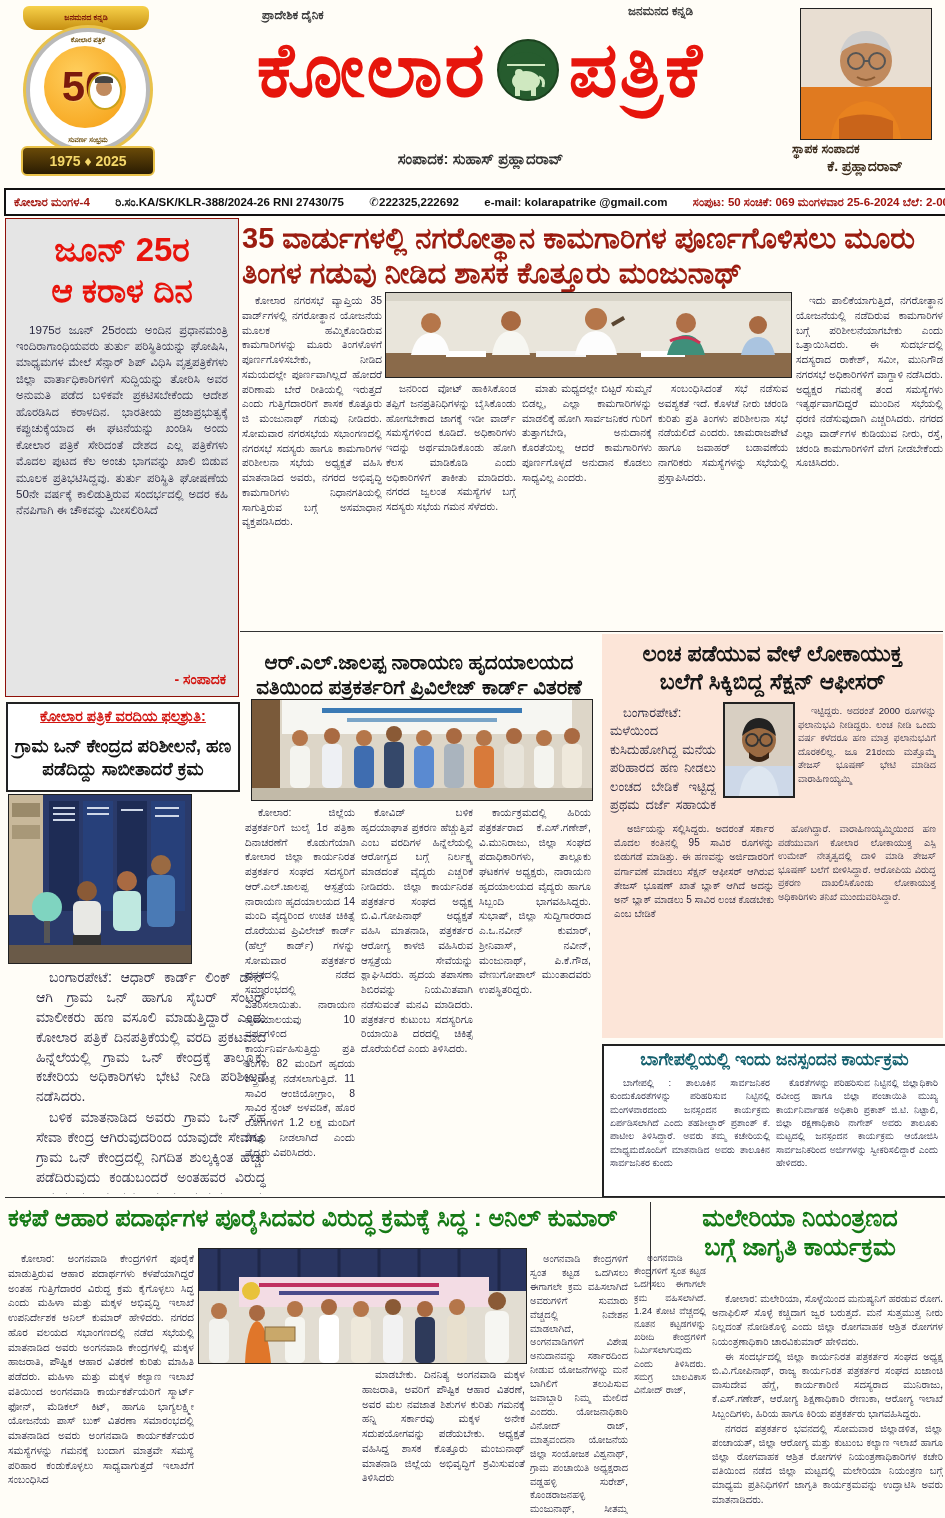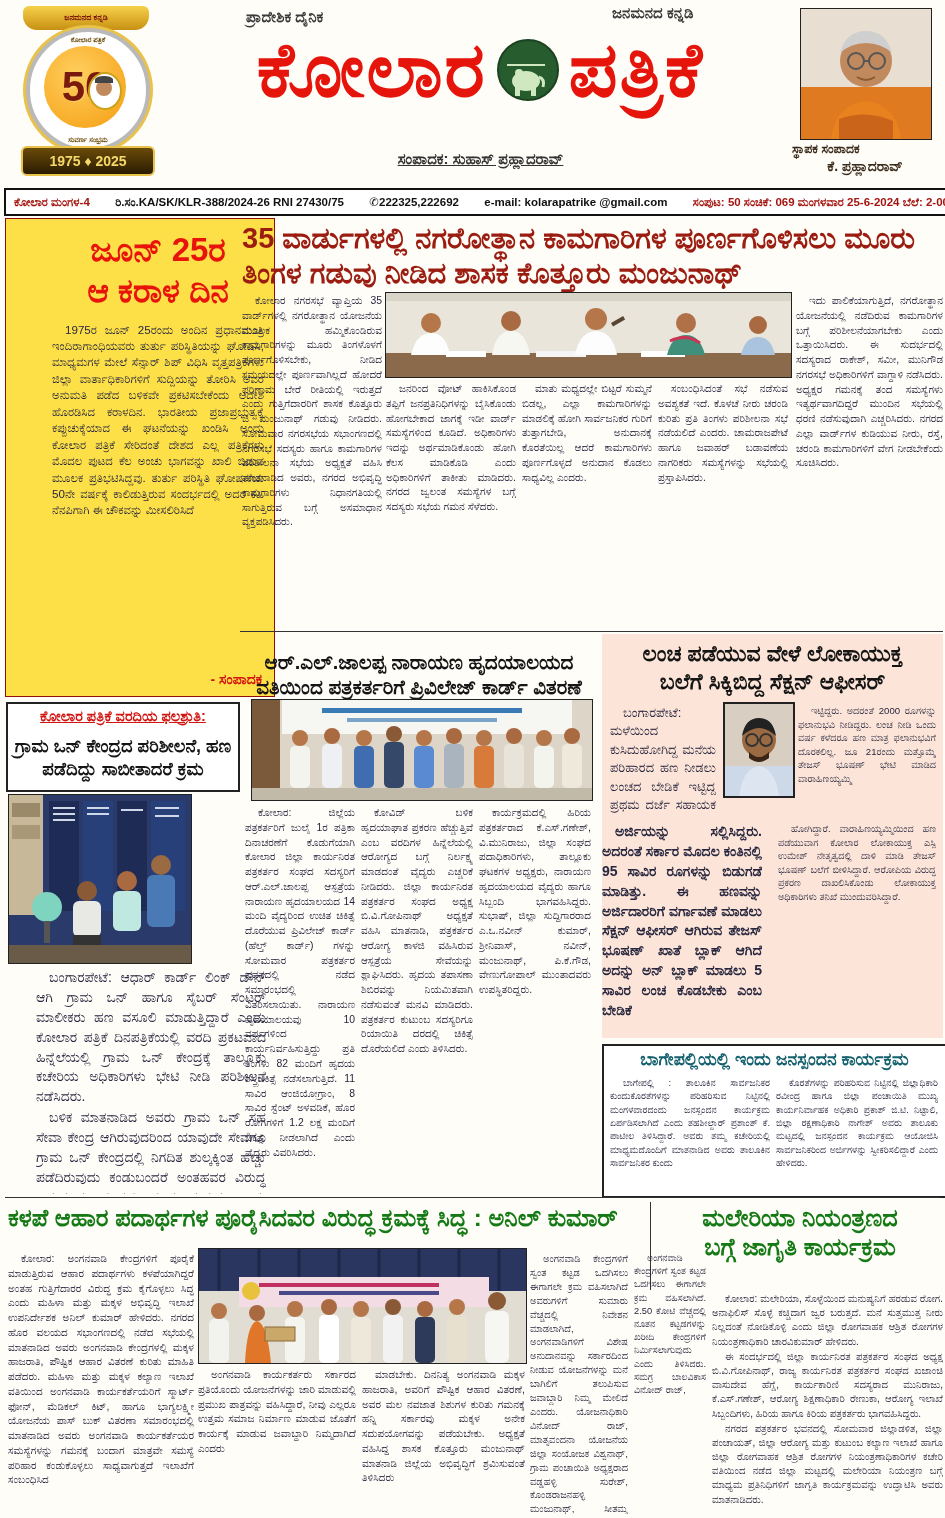--- a/index.html
+++ b/index.html
@@ -3,26 +3,26 @@
 <meta charset="utf-8">
 <style>
   html,body{margin:0;padding:0;background:#9a9a9a;}
   .page{position:relative;width:945px;height:1518px;margin:0 auto;background:#fffdf7;
         font-family:"Liberation Sans","DejaVu Sans",sans-serif;overflow:hidden;color:#222;}
   .abs{position:absolute;}
   .btxt{font-size:10.4px;line-height:1.42;text-align:justify;color:#27263f;overflow:hidden;}
   .btxt p{margin:0 0 1px 0;text-indent:13px;overflow-wrap:break-word;}
   .rule{background:#333;}
   
-  .tagline{font-weight:bold;color:#3a3a3a;font-size:15px;}
+  .tagline{font-weight:bold;color:#3a3a3a;font-size:12px;margin-left:16px;}
   .masthead-title{display:flex;align-items:center;gap:10px;font-weight:bold;
         color:#e6150c;font-size:76px;line-height:1;letter-spacing:2px;white-space:nowrap;}
   .emblem{width:58px;height:58px;border-radius:50%;background:#265c2e;display:inline-block;
         flex:0 0 auto;position:relative;overflow:hidden;border:2px solid #1c421f;}
-  .editor-line{font-weight:bold;font-size:15px;color:#333;text-decoration:underline;}
+  .editor-line{font-weight:bold;font-size:15px;color:#333;}
   .founder-label{font-weight:bold;font-size:12.5px;color:#3a2a1a;}
   .founder-name{font-weight:bold;font-size:14px;color:#3a2a1a;text-align:center;}
   
   .logo{width:142px;height:176px;}
   .logo .ribbon{position:absolute;left:8px;top:0;width:126px;height:24px;
         background:linear-gradient(#f7d14a,#c79012);border-radius:6px 6px 14px 14px;
         display:flex;align-items:center;justify-content:center;font-size:8px;font-weight:bold;color:#7a1208;}
   .logo .ring{position:absolute;left:11px;top:22px;width:116px;height:116px;border-radius:50%;
         background:#fff;border:4px solid #b9b9b9;box-shadow:0 0 0 3px #e9c24a;}
   .logo .inner{position:absolute;left:14px;top:14px;width:82px;height:82px;border-radius:50%;
@@ -34,21 +34,21 @@
   .logo .years{position:absolute;left:6px;top:140px;width:130px;height:26px;
         background:linear-gradient(#6a4a08,#2a1c02);border:2px solid #e9c24a;border-radius:6px;
         display:flex;align-items:center;justify-content:center;color:#f5d86a;font-weight:bold;font-size:14px;}
   
   .infobar{left:4px;top:188px;width:935px;height:24px;border:2px solid #111;background:#fff;
         display:flex;align-items:center;justify-content:space-between;padding:0 8px;box-sizing:content-box;
         font-size:11.5px;font-weight:bold;white-space:nowrap;}
   .infobar .red{color:#a3150f;}
   .infobar .blk{color:#111;}
   
-  .ed-box{left:5px;top:218px;width:232px;height:477px;border:1px solid #8f1008;background:#fde047;padding-left:36px;}
+  .ed-box{left:5px;top:218px;width:232px;height:477px;border:1px solid #8f1008;background:#e5e5e5;}
   .ed-head{color:#e8140c;font-weight:bold;font-size:33px;text-align:center;line-height:1.25;margin-top:10px;}
   .main-head{left:242px;top:221px;width:701px;font-size:29px;font-weight:bold;color:#9b1c10;line-height:1.22;text-align:left;}
   .sub-head{font-weight:bold;color:#151515;text-align:center;line-height:1.25;}
   .green-head{font-weight:bold;color:#157a15;line-height:1.2;}
   .teal-head{font-weight:bold;color:#14606e;text-align:center;}
   .kicker{color:#d21510;font-weight:bold;text-decoration:underline;text-align:center;font-size:14.5px;margin-top:4px;}
   .photo{border:1px solid #222;background:#ddd;overflow:hidden;}
   .sig{color:#d21510;font-weight:bold;font-size:14px;text-align:right;}
   .pinkbox{left:602px;top:634px;width:341px;height:404px;background:#fce5d8;}
   .bagebox{left:602px;top:1044px;width:341px;height:150px;border:2px solid #222;background:#fff;}
@@ -248,21 +248,21 @@
         <path d="M33 36 h2" stroke="#333" stroke-width="1.8"></path>
         <path d="M24 48 Q34 58 44 48 L44 54 Q34 62 24 54 Z" fill="#3a2414"></path>
       </svg>
     </div>
     <div class="abs btxt" style="left:8px;top:70px;width:106px;height:112px;font-size:13px;">
       <p>ಬಂಗಾರಪೇಟೆ: ಮಳೆಯಿಂದ ಕುಸಿದುಹೋಗಿದ್ದ ಮನೆಯ ಪರಿಹಾರದ ಹಣ ನೀಡಲು ಲಂಚದ ಬೇಡಿಕೆ ಇಟ್ಟಿದ್ದ ಪ್ರಥಮ ದರ್ಜೆ ಸಹಾಯಕ ತೇಜಸ್ ಭೂಷಣ್ ಲಂಚ ಪಡೆಯುವ ವೇಳೆ ಲೋಕಾಯುಕ್ತ ಅಧಿಕಾರಿಗಳ ಬಲೆಗೆ ಸಿಕ್ಕಿ ಬಿದ್ದಿದ್ದಾರೆ.</p>
     </div>
     <div class="abs btxt" style="left:196px;top:70px;width:138px;height:112px;font-size:9.6px;">
       <p>ಇಟ್ಟಿದ್ದರು. ಅದರಂತೆ 2000 ರೂಗಳನ್ನು ಫಲಾನುಭವಿ ನೀಡಿದ್ದರು. ಲಂಚ ನೀಡಿ ಒಂದು ವರ್ಷ ಕಳೆದರೂ ಹಣ ಮಾತ್ರ ಫಲಾನುಭವಿಗೆ ದೊರಕಲಿಲ್ಲ. ಜೂ 21ರಂದು ಮತ್ತೊಮ್ಮೆ ತೇಜಸ್ ಭೂಷಣ್ ಭೇಟಿ ಮಾಡಿದ ವಾರಾಹಿಣಯ್ಯಮ್ಮಿ</p>
     </div>
-    <div class="abs btxt" style="left:0;top:188px;width:160px;height:208px;font-size:14px;font-weight:bold;">
+    <div class="abs btxt" style="left:12px;top:188px;width:160px;height:208px;font-size:10px;">
       <p>ಅರ್ಜಿಯನ್ನು ಸಲ್ಲಿಸಿದ್ದರು. ಅದರಂತೆ ಸರ್ಕಾರ ಮೊದಲ ಕಂತಿನಲ್ಲಿ 95 ಸಾವಿರ ರೂಗಳನ್ನು ಬಿಡುಗಡೆ ಮಾಡಿತ್ತು. ಈ ಹಣವನ್ನು ಅರ್ಜಿದಾರರಿಗೆ ವರ್ಗಾವಣೆ ಮಾಡಲು ಸೆಕ್ಷನ್ ಆಫೀಸರ್ ಆಗಿರುವ ತೇಜಸ್ ಭೂಷಣ್ ಖಾತೆ ಬ್ಲಾಕ್ ಆಗಿದೆ ಅದನ್ನು ಅನ್ ಬ್ಲಾಕ್ ಮಾಡಲು 5 ಸಾವಿರ ಲಂಚ ಕೊಡಬೇಕು ಎಂಬ ಬೇಡಿಕೆ</p>
     </div>
     <div class="abs btxt" style="left:176px;top:188px;width:158px;height:208px;font-size:9.6px;">
       <p>ಹೋಗಿದ್ದಾರೆ. ವಾರಾಹಿಣಯ್ಯಮ್ಮಿಯಿಂದ ಹಣ ಪಡೆಯುವಾಗ ಕೋಲಾರ ಲೋಕಾಯುಕ್ತ ಎಸ್ಪಿ ಉಮೇಶ್ ನೇತೃತ್ವದಲ್ಲಿ ದಾಳಿ ಮಾಡಿ ತೇಜಸ್ ಭೂಷಣ್ ಬಲೆಗೆ ಬೀಳಿಸಿದ್ದಾರೆ. ಆರೋಪಿಯ ವಿರುದ್ಧ ಪ್ರಕರಣ ದಾಖಲಿಸಿಕೊಂಡು ಲೋಕಾಯುಕ್ತ ಅಧಿಕಾರಿಗಳು ತನಿಖೆ ಮುಂದುವರಿಸಿದ್ದಾರೆ.</p>
     </div>
   </div>
 
   <div class="abs" style="left:6px;top:702px;width:230px;height:86px;border:2px solid #222;background:#fff;">
     <div class="kicker">ಕೋಲಾರ ಪತ್ರಿಕೆ ವರದಿಯ ಫಲಶ್ರುತಿ:</div>
     <div class="sub-head" style="font-size:18px;margin-top:10px;">ಗ್ರಾಮ ಒನ್ ಕೇಂದ್ರದ ಪರಿಶೀಲನೆ, ಹಣ ಪಡೆದಿದ್ದು ಸಾಬೀತಾದರೆ ಕ್ರಮ</div>
@@ -375,24 +375,21 @@
         <circle cx="298" cy="52" r="9" fill="#8a5a36"></circle>
           <rect x="286" y="62" width="24" height="52" rx="6" fill="#f6f6f2"></rect>
       </g>
     </svg>
   </div>
 
   <div class="abs btxt" style="left:530px;top:1252px;width:98px;height:262px;font-size:9.8px;">
     <p>ಅಂಗನವಾಡಿ ಕೇಂದ್ರಗಳಿಗೆ ಸ್ವಂತ ಕಟ್ಟಡ ಒದಗಿಸಲು ಈಗಾಗಲೇ ಕ್ರಮ ವಹಿಸಲಾಗಿದೆ ಅವರುಗಳಿಗೆ ಸುಮಾರು ವೆಚ್ಚದಲ್ಲಿ ನಿವೇಶನ ಮಾಡಲಾಗಿದೆ, ಅಂಗನವಾಡಿಗಳಿಗೆ ವಿಶೇಷ ಅನುದಾನವನ್ನು ಸರ್ಕಾರದಿಂದ ನೀಡುವ ಯೋಜನೆಗಳನ್ನು ಮನೆ ಬಾಗಿಲಿಗೆ ತಲುಪಿಸುವ ಜವಾಬ್ದಾರಿ ನಿಮ್ಮ ಮೇಲಿದೆ ಎಂದರು. ಯೋಜನಾಧಿಕಾರಿ ವಿನೋದ್ ರಾಜ್, ಮಾತೃವಂದನಾ ಯೋಜನೆಯ ಜಿಲ್ಲಾ ಸಂಯೋಜಕ ವಿಶ್ವನಾಥ್, ಗ್ರಾಮ ಪಂಚಾಯಿತಿ ಅಧ್ಯಕ್ಷರಾದ ವಡ್ಡಹಳ್ಳಿ ಸುರೇಶ್, ಕೊಂಡರಾಜನಹಳ್ಳಿ ಮಂಜುನಾಥ್, ಸೀತಮ್ಮ ಗೋಪಾಲಗೌಡ, ಮೈಲಾಂಡಹಳ್ಳಿ ಮುರಳಿ, ಮಕ್ಕನಹಳ್ಳಿ ಶ್ರೀನಿವಾಸ್, ಅಪ್ಸರ್, ರಾಜಕುಮಾರ್, ಖಾದ್ರಿಪುರ ಬಾಬು ಮುಂತಾದವರು ಇದ್ದರು</p>
   </div>
   <div class="abs btxt" style="left:634px;top:1252px;width:72px;height:262px;font-size:9.3px;">
-    <p>ಅಂಗನವಾಡಿ ಕೇಂದ್ರಗಳಿಗೆ ಸ್ವಂತ ಕಟ್ಟಡ ಒದಗಿಸಲು ಈಗಾಗಲೇ ಕ್ರಮ ವಹಿಸಲಾಗಿದೆ. 2.50 ಕೋಟಿ ವೆಚ್ಚದಲ್ಲಿ ನೂತನ ಕಟ್ಟಡಗಳನ್ನು ಖರೀದಿ ಕೇಂದ್ರಗಳಿಗೆ ನಿರ್ಮಿಸಲಾಗುವುದು ಎಂದು ತಿಳಿಸಿದರು. ಸಮಗ್ರ ಬಾಲವಿಕಾಸ ವಿನೋದ್ ರಾಜ್,</p>
-  </div>
-  <div class="abs btxt" style="left:198px;top:1368px;width:158px;height:146px;">
-    <p>ಅಂಗನವಾಡಿ ಕಾರ್ಯಕರ್ತರು ಸರ್ಕಾರದ ಪ್ರತಿಯೊಂದು ಯೋಜನೆಗಳನ್ನು ಜಾರಿ ಮಾಡುವಲ್ಲಿ ಪ್ರಮುಖ ಪಾತ್ರವನ್ನು ವಹಿಸಿದ್ದಾರೆ, ನೀವು ಎಲ್ಲರೂ ಉತ್ತಮ ಸಮಾಜ ನಿರ್ಮಾಣ ಮಾಡುವ ಜೊತೆಗೆ ಕಾರ್ಯಕ್ಕೆ ಮಾಡುವ ಜವಾಬ್ದಾರಿ ನಿಮ್ಮದಾಗಿದೆ ಎಂದರು</p>
+    <p>ಅಂಗನವಾಡಿ ಕೇಂದ್ರಗಳಿಗೆ ಸ್ವಂತ ಕಟ್ಟಡ ಒದಗಿಸಲು ಈಗಾಗಲೇ ಕ್ರಮ ವಹಿಸಲಾಗಿದೆ. 1.24 ಕೋಟಿ ವೆಚ್ಚದಲ್ಲಿ ನೂತನ ಕಟ್ಟಡಗಳನ್ನು ಖರೀದಿ ಕೇಂದ್ರಗಳಿಗೆ ನಿರ್ಮಿಸಲಾಗುವುದು ಎಂದು ತಿಳಿಸಿದರು. ಸಮಗ್ರ ಬಾಲವಿಕಾಸ ವಿನೋದ್ ರಾಜ್,</p>
   </div>
   <div class="abs btxt" style="left:362px;top:1368px;width:163px;height:146px;">
     <p>ಮಾಡಬೇಕು. ದಿನನಿತ್ಯ ಅಂಗನವಾಡಿ ಮಕ್ಕಳ ಹಾಜರಾತಿ, ಅವರಿಗೆ ಪೌಷ್ಟಿಕ ಆಹಾರ ವಿತರಣೆ, ಅವರ ಮಲ ನವಜಾತ ಶಿಶುಗಳ ಕುರಿತು ಗಮನಕ್ಕೆ ಹನ್ನಿ ಸರ್ಕಾರವು ಮಕ್ಕಳ ಅನೇಕ ಸದುಪಯೋಗವನ್ನು ಪಡೆಯಬೇಕು. ಅಧ್ಯಕ್ಷತೆ ವಹಿಸಿದ್ದ ಶಾಸಕ ಕೊತ್ತೂರು ಮಂಜುನಾಥ್ ಮಾತನಾಡಿ ಜಿಲ್ಲೆಯ ಅಭಿವೃದ್ಧಿಗೆ ಶ್ರಮಿಸುವಂತೆ ತಿಳಿಸಿದರು</p>
   </div>
 
   <div class="abs btxt" style="left:712px;top:1292px;width:231px;height:222px;font-size:10px;">
     <p>ಕೋಲಾರ: ಮಲೇರಿಯಾ, ಸೊಳ್ಳೆಯಿಂದ ಮನುಷ್ಯನಿಗೆ ಹರಡುವ ರೋಗ. ಅನಾಫಿಲಿಸ್ ಸೊಳ್ಳೆ ಕಚ್ಚಿದಾಗ ಜ್ವರ ಬರುತ್ತದೆ. ಮನೆ ಸುತ್ತಮುತ್ತ ನೀರು ನಿಲ್ಲದಂತೆ ನೋಡಿಕೊಳ್ಳಿ ಎಂದು ಜಿಲ್ಲಾ ರೋಗವಾಹಕ ಆಶ್ರಿತ ರೋಗಗಳ ನಿಯಂತ್ರಣಾಧಿಕಾರಿ ಚಾರವಿಕುಮಾರ್ ಹೇಳಿದರು.</p>
     <p>ಈ ಸಂದರ್ಭದಲ್ಲಿ ಜಿಲ್ಲಾ ಕಾರ್ಯನಿರತ ಪತ್ರಕರ್ತರ ಸಂಘದ ಅಧ್ಯಕ್ಷ ಬಿ.ವಿ.ಗೋಪಿನಾಥ್, ರಾಜ್ಯ ಕಾರ್ಯನಿರತ ಪತ್ರಕರ್ತರ ಸಂಘದ ಖಜಾಂಚಿ ವಾಸುದೇವ ಹೆಗ್ಡೆ, ಕಾರ್ಯಕಾರಿಣಿ ಸದಸ್ಯರಾದ ಮುನಿರಾಜು, ಕೆ.ಎಸ್.ಗಣೇಶ್, ಆರೋಗ್ಯ ಶಿಕ್ಷಣಾಧಿಕಾರಿ ರೇಣುಕಾ, ಆರೋಗ್ಯ ಇಲಾಖೆ ಸಿಬ್ಬಂದಿಗಳು, ಹಿರಿಯ ಹಾಗೂ ಕಿರಿಯ ಪತ್ರಕರ್ತರು ಭಾಗವಹಿಸಿದ್ದರು.</p>
     <p>ನಗರದ ಪತ್ರಕರ್ತರ ಭವನದಲ್ಲಿ ಸೋಮವಾರ ಜಿಲ್ಲಾಡಳಿತ, ಜಿಲ್ಲಾ ಪಂಚಾಯತ್, ಜಿಲ್ಲಾ ಆರೋಗ್ಯ ಮತ್ತು ಕುಟುಂಬ ಕಲ್ಯಾಣ ಇಲಾಖೆ ಹಾಗೂ ಜಿಲ್ಲಾ ರೋಗವಾಹಕ ಆಶ್ರಿತ ರೋಗಗಳ ನಿಯಂತ್ರಣಾಧಿಕಾರಿಗಳ ಕಚೇರಿ ವತಿಯಿಂದ ನಡೆದ ಜಿಲ್ಲಾ ಮಟ್ಟದಲ್ಲಿ ಮಲೇರಿಯಾ ನಿಯಂತ್ರಣ ಬಗ್ಗೆ ಮಾಧ್ಯಮ ಪ್ರತಿನಿಧಿಗಳಿಗೆ ಜಾಗೃತಿ ಕಾರ್ಯಕ್ರಮವನ್ನು ಉದ್ಘಾಟಿಸಿ ಅವರು ಮಾತನಾಡಿದರು.</p>
   </div>

